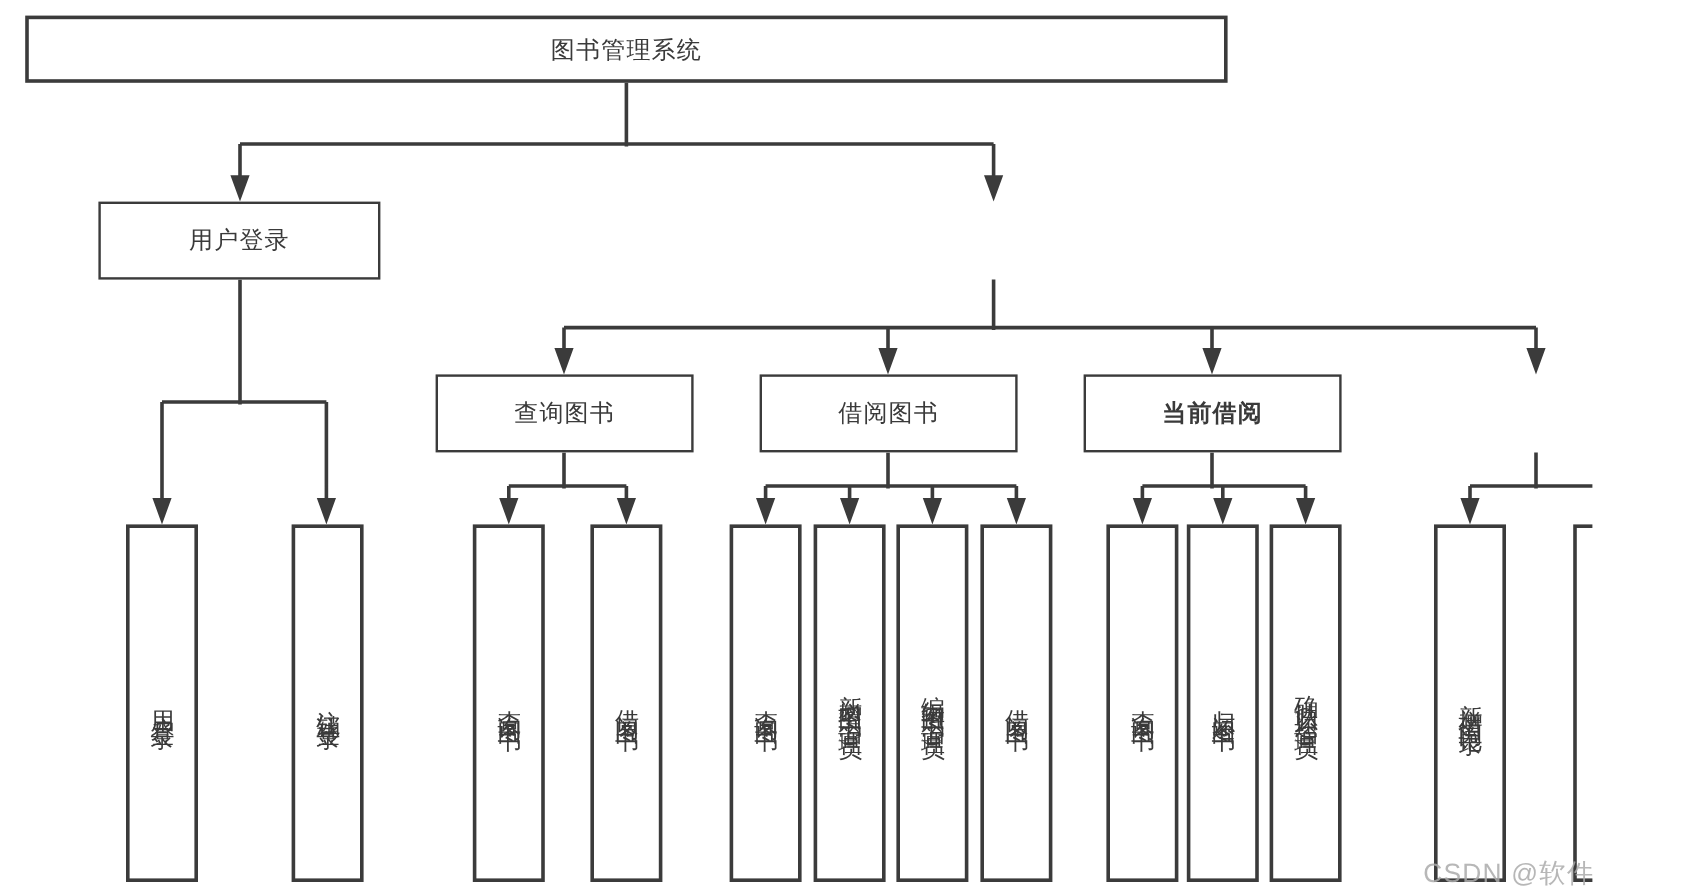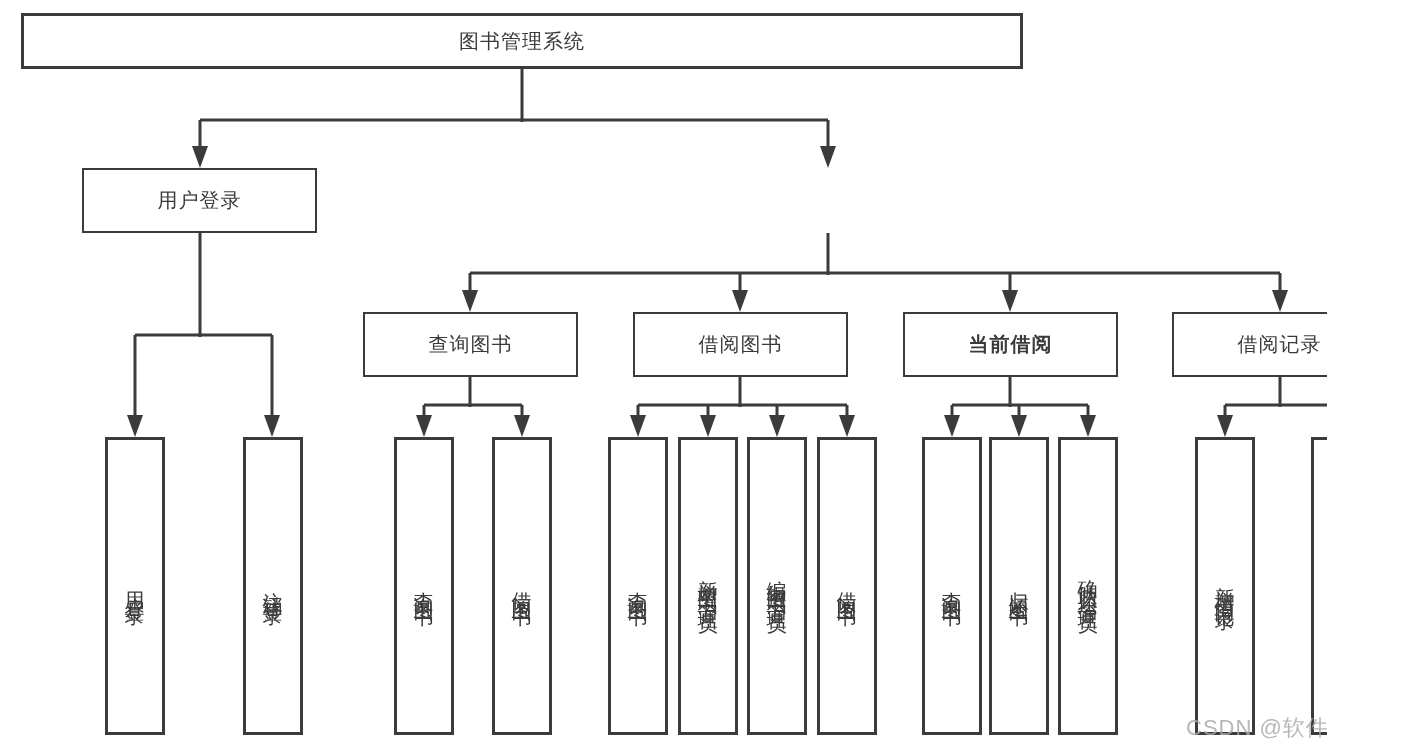--- a/index.html
+++ b/index.html
@@ -104,23 +104,20 @@
 
   <div class="node mid" style="left:363px; top:312px; width:215px; height:65px;">
     <span>查询图书</span>
   </div>
   <div class="node mid" style="left:633px; top:312px; width:215px; height:65px;">
     <span>借阅图书</span>
   </div>
   <div class="node mid" style="left:903px; top:312px; width:215px; height:65px;font-weight:bold;">
     <span>当前借阅</span>
   </div>
-  <div class="node mid" style="left:1172px; top:312px; width:215px; height:65px;">
-    <span>借阅记录</span>
-  </div>
 
   <div class="node leaf" style="left:105px;">
     <span class="vtext">用户登录</span>
   </div>
   <div class="node leaf" style="left:243px;">
     <span class="vtext">注销登录</span>
   </div>
 
   <div class="node leaf" style="left:394px;">
     <span class="vtext">查询图书</span>

